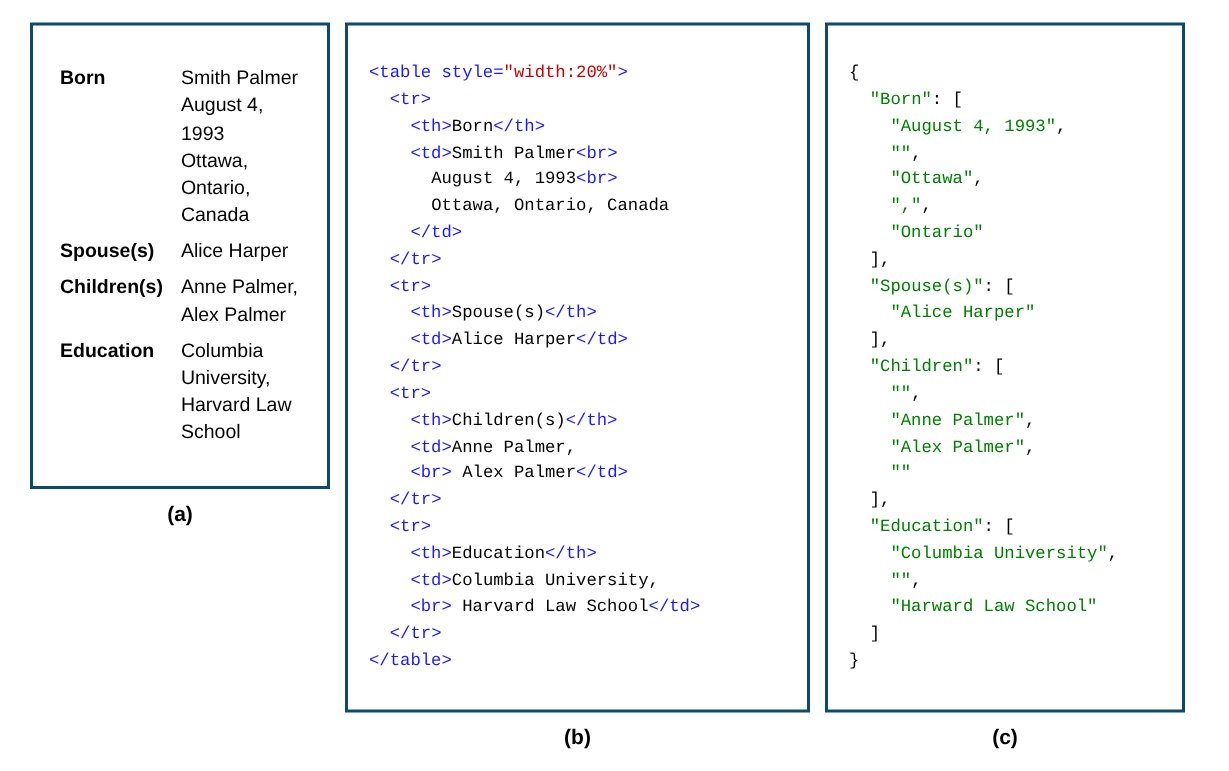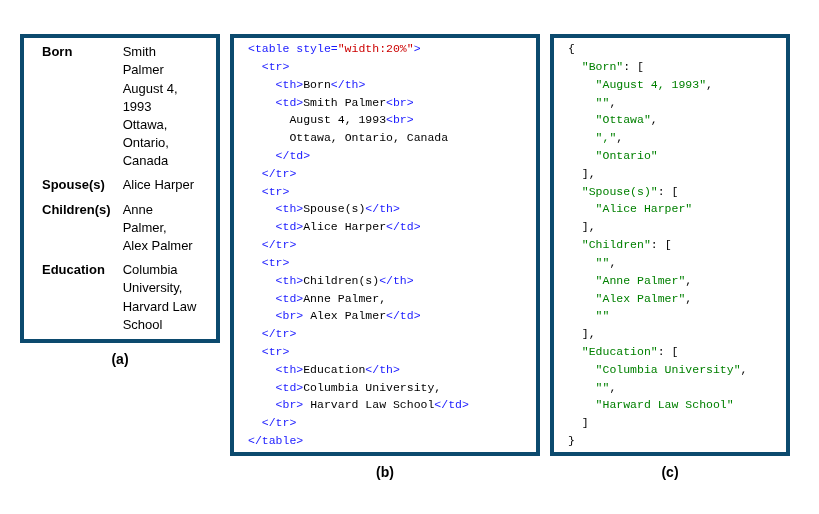--- a/index.html
+++ b/index.html
@@ -14,22 +14,22 @@
       padding: 20px;
     }
     .panels {
       display: flex;
       flex-direction: row;
       gap: 10px;
       align-items: flex-start;
       width: 100%;
     }
     .panel {
-      border: 4px solid #0c4a6e;
-      padding: 2px 14px;
+      border: 2px solid #0c4a6e;
+      padding: 23px 14px;
       background: #fff;
     }
     .panel-a {
       width: 200px;
       min-height: 220px;
     }
     .panel-b {
       width: 310px;
       min-height: 380px;
     }

